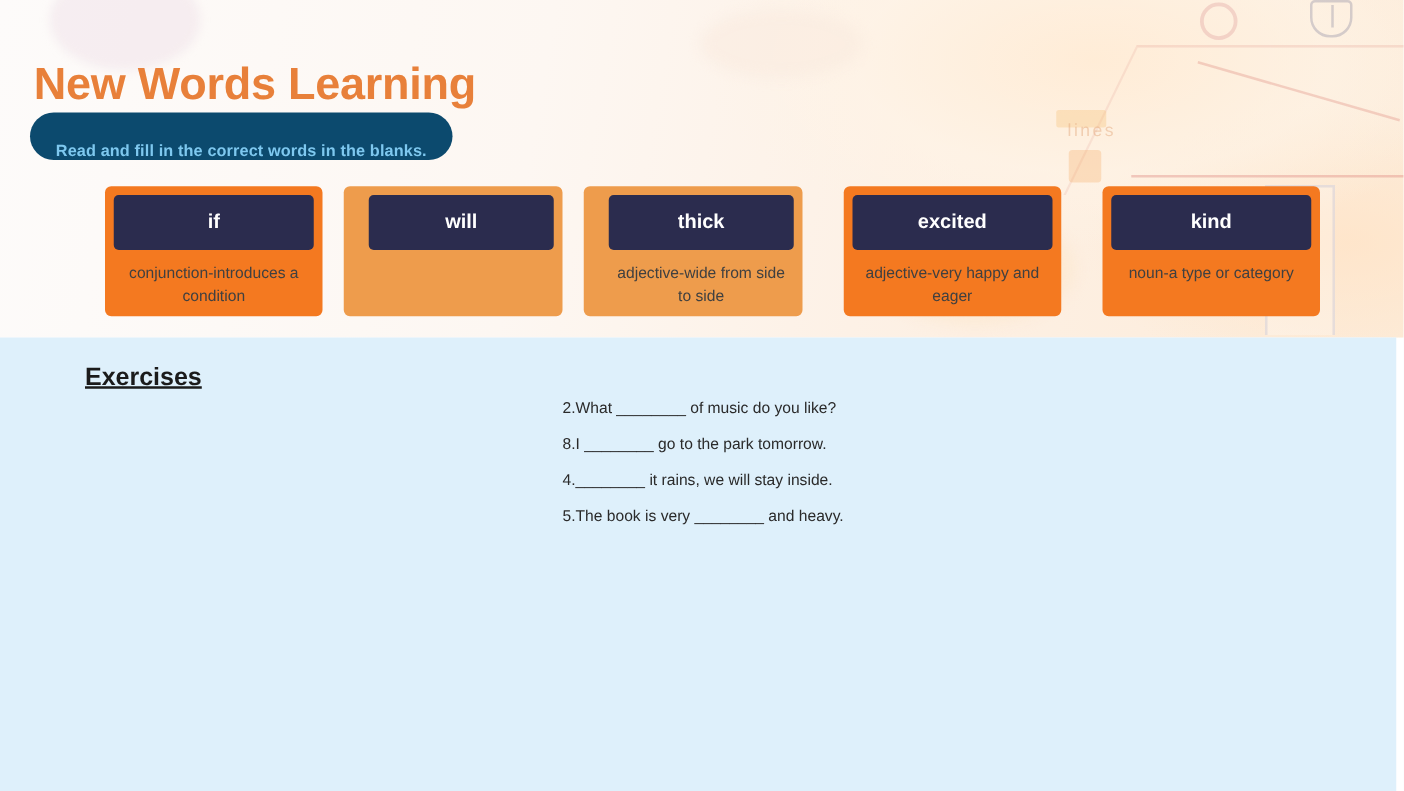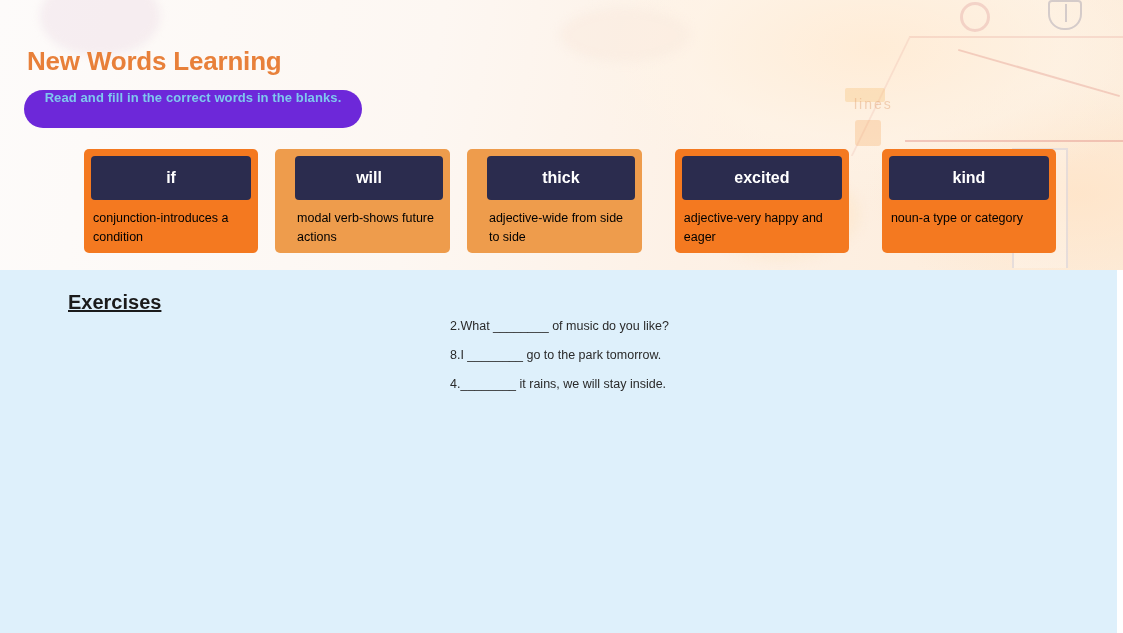--- a/index.html
+++ b/index.html
@@ -112,33 +112,33 @@
     left: 854px; top: 96px;
     font-size: 14px;
     letter-spacing: 2px;
     color: rgba(226,164,120,0.45);
   }
 
   
   .page-title {
     position: absolute;
     left: 27px; top: 46px;
-    font-size: 26px;
+    font-size: 36px;
     font-weight: bold;
     color: #e8803a;
     letter-spacing: -0.2px;
   }
   .subtitle-pill {
     position: absolute;
     left: 24px; top: 90px;
     width: 338px; height: 38px;
-    background: #6d28d9;
+    background: #0c4a6e;
     border-radius: 19px;
     display: flex;
-    align-items: flex-start;
+    align-items: flex-end;
     justify-content: center;
   }
   .subtitle-pill span {
     font-size: 13px;
     font-weight: bold;
     color: #7ec8ef;
     letter-spacing: 0.1px;
   }
 
   
@@ -168,23 +168,24 @@
     justify-content: center;
   }
   .card-word {
     color: #ffffff;
     font-size: 16px;
     font-weight: bold;
   }
   .card-def {
     margin-top: 9px;
     padding: 0 2px;
-    color: #000000;
+    color: #404040;
     font-size: 12.5px;
     line-height: 1.55;
+    text-align: center;
   }
 
   
   .exercise-panel {
     position: absolute;
     left: 0; top: 270px;
     width: 1117px;
     height: 363px;
     background: #def0fb;
   }
@@ -239,21 +240,20 @@
     <div class="card tone-strong">
       <div class="card-head">
         <span class="card-word">if</span>
       </div>
       <div class="card-def">conjunction-introduces a condition</div>
     </div>
     <div class="card tone-light">
       <div class="card-head">
         <span class="card-word">will</span>
       </div>
-      <div class="card-def">modal verb-shows future actions</div>
     </div>
     <div class="card tone-light">
       <div class="card-head">
         <span class="card-word">thick</span>
       </div>
       <div class="card-def">adjective-wide from side to side</div>
     </div>
     <div class="card tone-strong">
       <div class="card-head">
         <span class="card-word">excited</span>
@@ -267,16 +267,17 @@
       <div class="card-def">noun-a type or category</div>
     </div>
   </div>
 
   <div class="exercise-panel">
     <div class="exercise-heading">Exercises</div>
     <div class="exercise-list">
       <div class="exercise-item">2.What ________ of music do you like?</div>
       <div class="exercise-item">8.I ________ go to the park tomorrow.</div>
       <div class="exercise-item">4.________ it rains, we will stay inside.</div>
+      <div class="exercise-item">5.The book is very ________ and heavy.</div>
     </div>
   </div>
 
 </div>
 
 </body></html>

